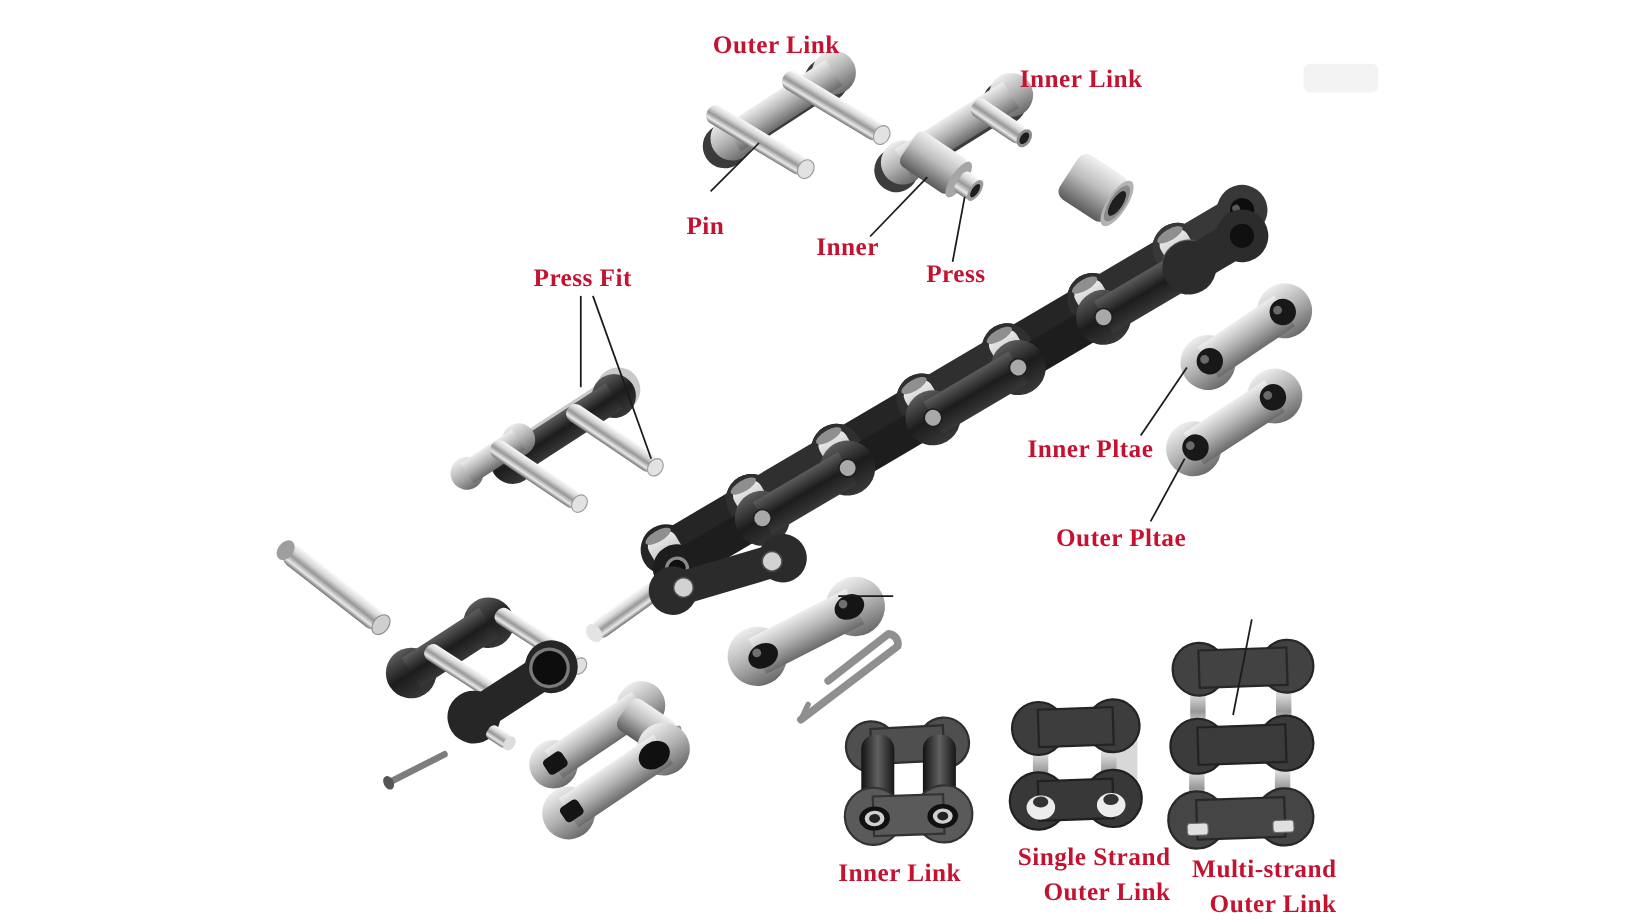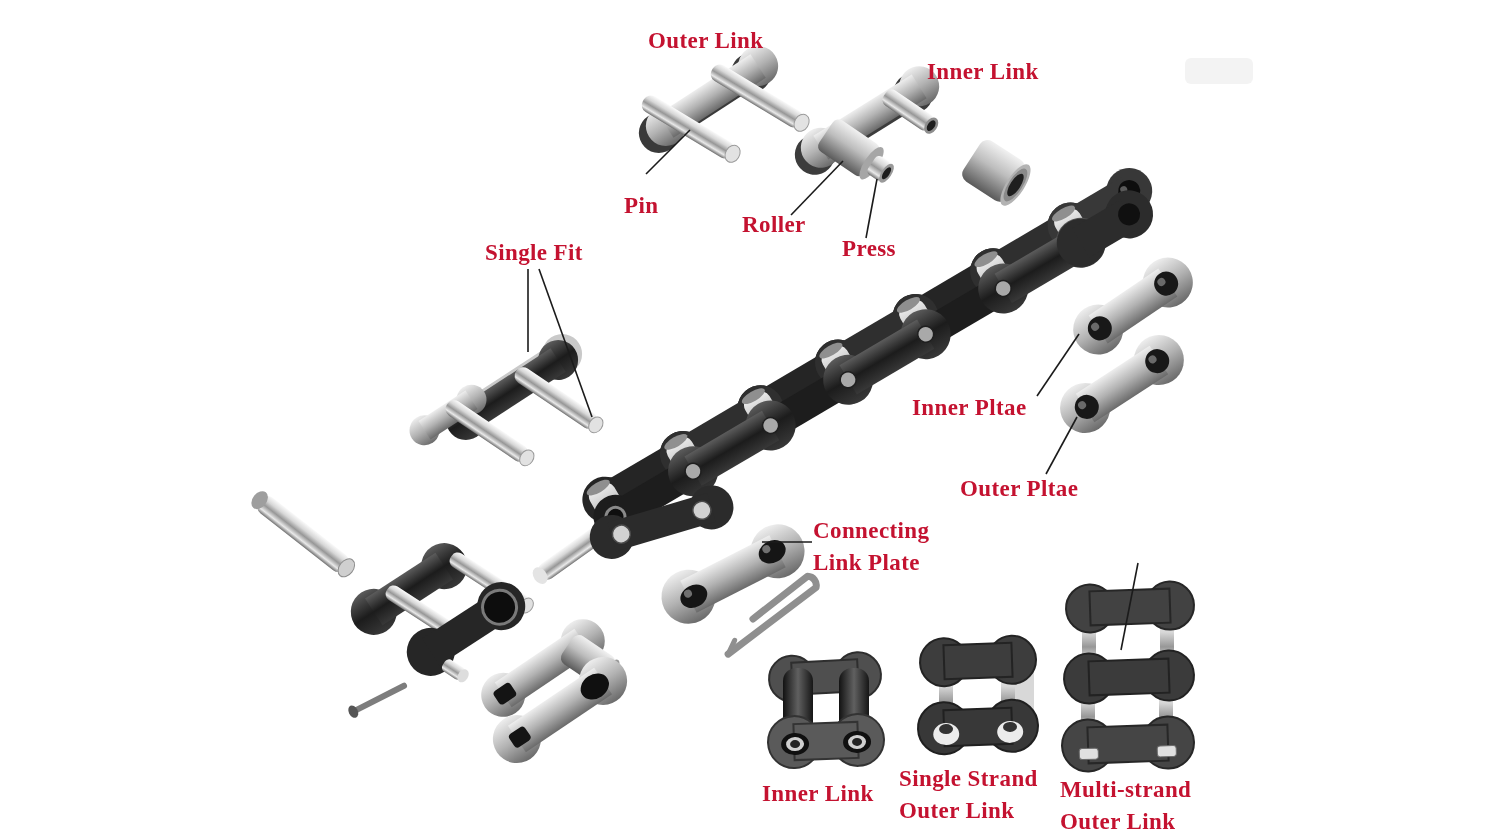--- a/index.html
+++ b/index.html
@@ -3,21 +3,21 @@
 <meta charset="utf-8">
 <style>
   html,body{margin:0;padding:0;background:#ffffff;}
   .stage{position:relative;width:1489px;height:837px;background:#ffffff;overflow:hidden;
          font-family:"Liberation Serif",serif;}
   .parts-layer{position:absolute;left:0;top:0;width:1489px;height:837px;}
   .lbl{position:absolute;font-weight:700;font-size:23px;line-height:30px;
        color:var(--label-color,#c41230);white-space:nowrap;letter-spacing:.4px;}
   .lbl span{display:block;}
   .lbl-2line{line-height:32px;}
-  .lbl-center{text-align:left;white-space:normal;}
+  .lbl-center{text-align:right;white-space:normal;}
 </style>
 </head>
 <body style="background: rgb(255, 255, 255);">
 
 <div class="stage">
 
   <svg class="parts-layer" width="1489" height="837" viewBox="0 0 1489 837" xmlns="http://www.w3.org/2000/svg">
     <defs>
       <linearGradient id="gPin" x1="0" y1="0" x2="0" y2="1">
         <stop offset="0" stop-color="#fafafa"></stop>
@@ -467,30 +467,26 @@
       <line x1="1079" y1="334" x2="1037" y2="396"></line>
       <line x1="1077" y1="417" x2="1046" y2="474"></line>
       <line x1="762" y1="542" x2="812" y2="542"></line>
       <line x1="1138" y1="563" x2="1121" y2="650"></line>
     </g>
   </svg>
 
   <div class="lbl" style="left:648px;top:26px">Outer Link</div>
   <div class="lbl" style="left:927px;top:57px">Inner Link</div>
   <div class="lbl" style="left:624px;top:191px">Pin</div>
-  <div class="lbl" style="left:742px;top:210px">Roller</div>
+  <div class="lbl" style="left:742px;top:210px">Inner</div>
   <div class="lbl" style="left:842px;top:234px">Press</div>
-  <div class="lbl" style="left:485px;top:238px">Single Fit</div>
-  <div class="lbl" style="left:912px;top:393px">Inner Pltae</div>
+  <div class="lbl" style="left:485px;top:238px">Press Fit</div>
+  <div class="lbl" style="left:934px;top:393px">Inner Pltae</div>
   <div class="lbl" style="left:960px;top:474px">Outer Pltae</div>
 
-  <div class="lbl lbl-2line" style="left:813px;top:515px">
-    <span>Connecting</span>
-    <span>Link Plate</span>
-  </div>
 
   <div class="lbl" style="left:762px;top:779px">Inner Link</div>
 
   <div class="lbl lbl-2line lbl-center" style="left:899px;top:763px;width:165px">
     <span>Single Strand</span>
     <span>Outer Link</span>
   </div>
 
   <div class="lbl lbl-2line lbl-center" style="left:1060px;top:774px;width:155px">
     <span>Multi-strand</span>

